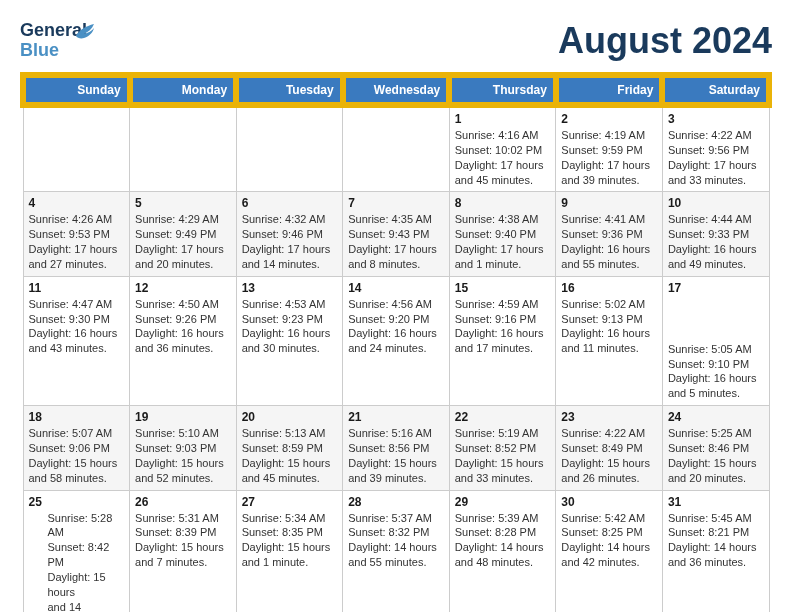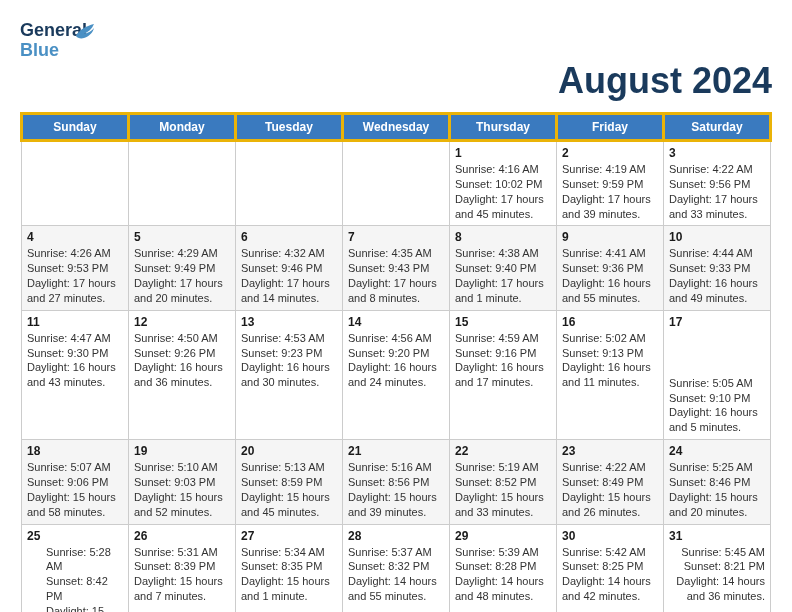--- a/index.html
+++ b/index.html
@@ -16,44 +16,43 @@
       align-items: flex-start;
       margin-bottom: 10px;
     }
     .logo {
       display: flex;
       flex-direction: column;
       align-items: flex-start;
     }
     .title-block {
       text-align: right;
-      margin-top: 40px;
     }
     .month-year {
       font-size: 36px;
       font-weight: bold;
       color: #1a3a5c;
     }
     .location {
       font-size: 16px;
       color: #1a3a5c;
     }
     .calendar {
       width: 100%;
       border-collapse: collapse;
       font-size: 11px;
     }
     .calendar th {
       background-color: #3a7abf;
       color: #fff;
       padding: 5px 6px;
-      text-align: center;
+      text-align: right;
       font-weight: bold;
       font-size: 12px;
-      border: 3px solid #eab308;
+      border: 6px solid #eab308;
     }
     .calendar td {
       border: 1px solid #ccc;
       vertical-align: top;
       padding: 4px 5px;
       width: calc(100% / 7);
       min-height: 80px;
       background: #fff;
     }
     .calendar tr:nth-child(even) td {
@@ -332,20 +331,20 @@
         </td>
         <td>
           <div class="day-num">30</div>
           <div class="day-info" style="white-space: pre-line;">Sunrise: 5:42 AM
 Sunset: 8:25 PM
 Daylight: 14 hours
 and 42 minutes.</div>
         </td>
         <td>
           <div class="day-num">31</div>
-          <div class="day-info" style="white-space: pre-line; text-align: right;">Sunrise: 5:45 AM
+          <div class="day-info" style="white-space: pre-line;">Sunrise: 5:45 AM
 Sunset: 8:21 PM
 Daylight: 14 hours
 and 36 minutes.</div>
         </td>
       </tr>
     </tbody>
 </table>
 
 </body></html>

